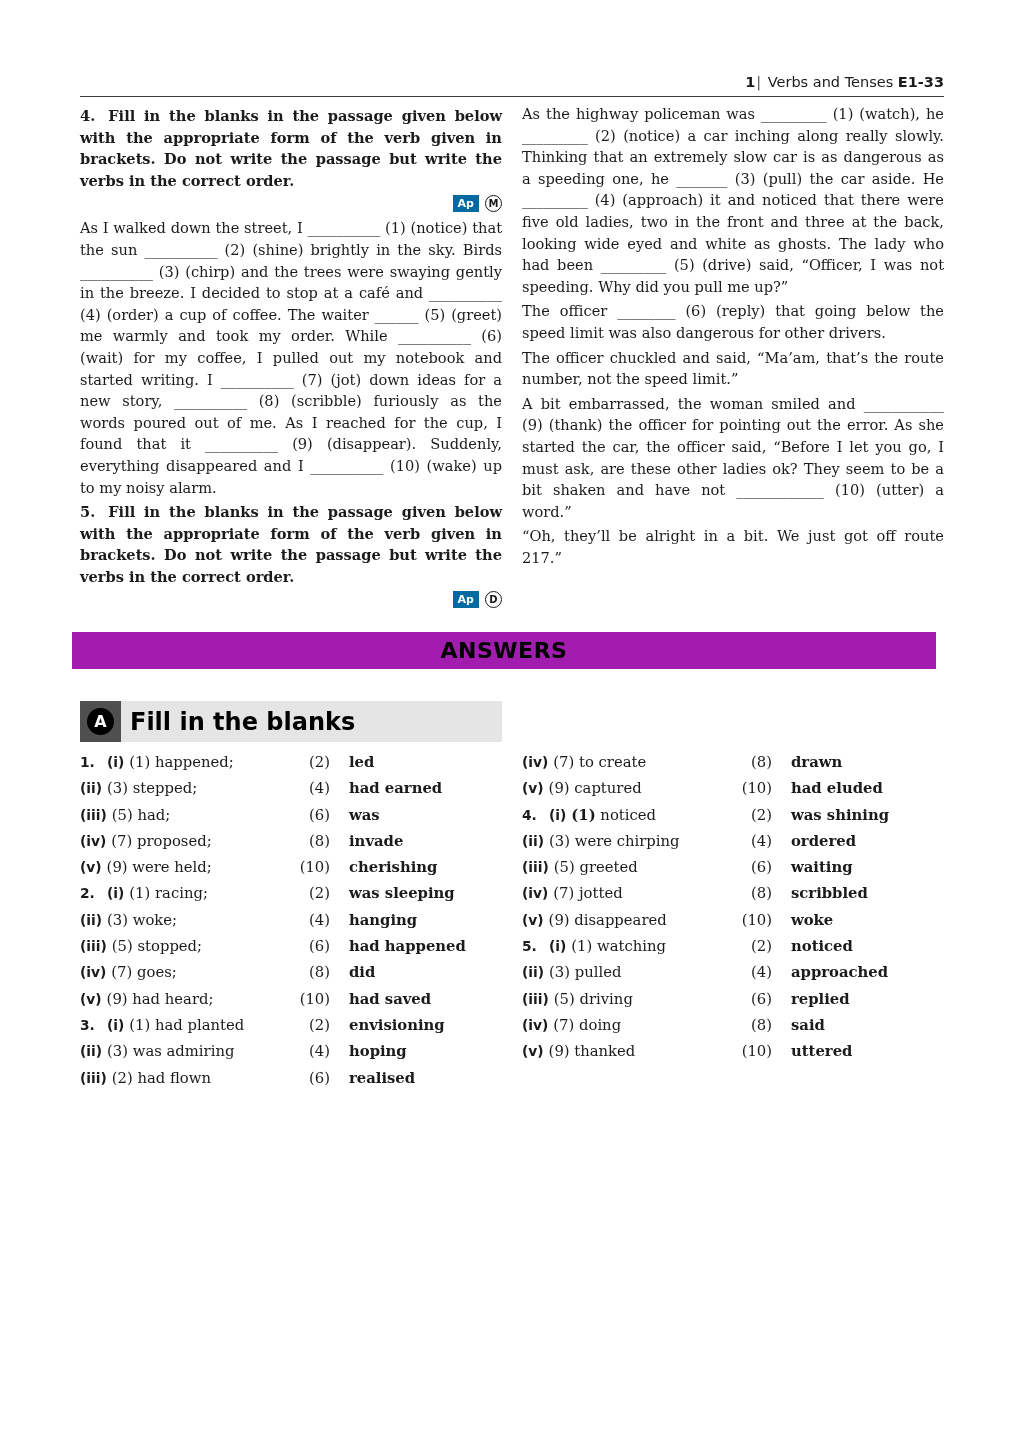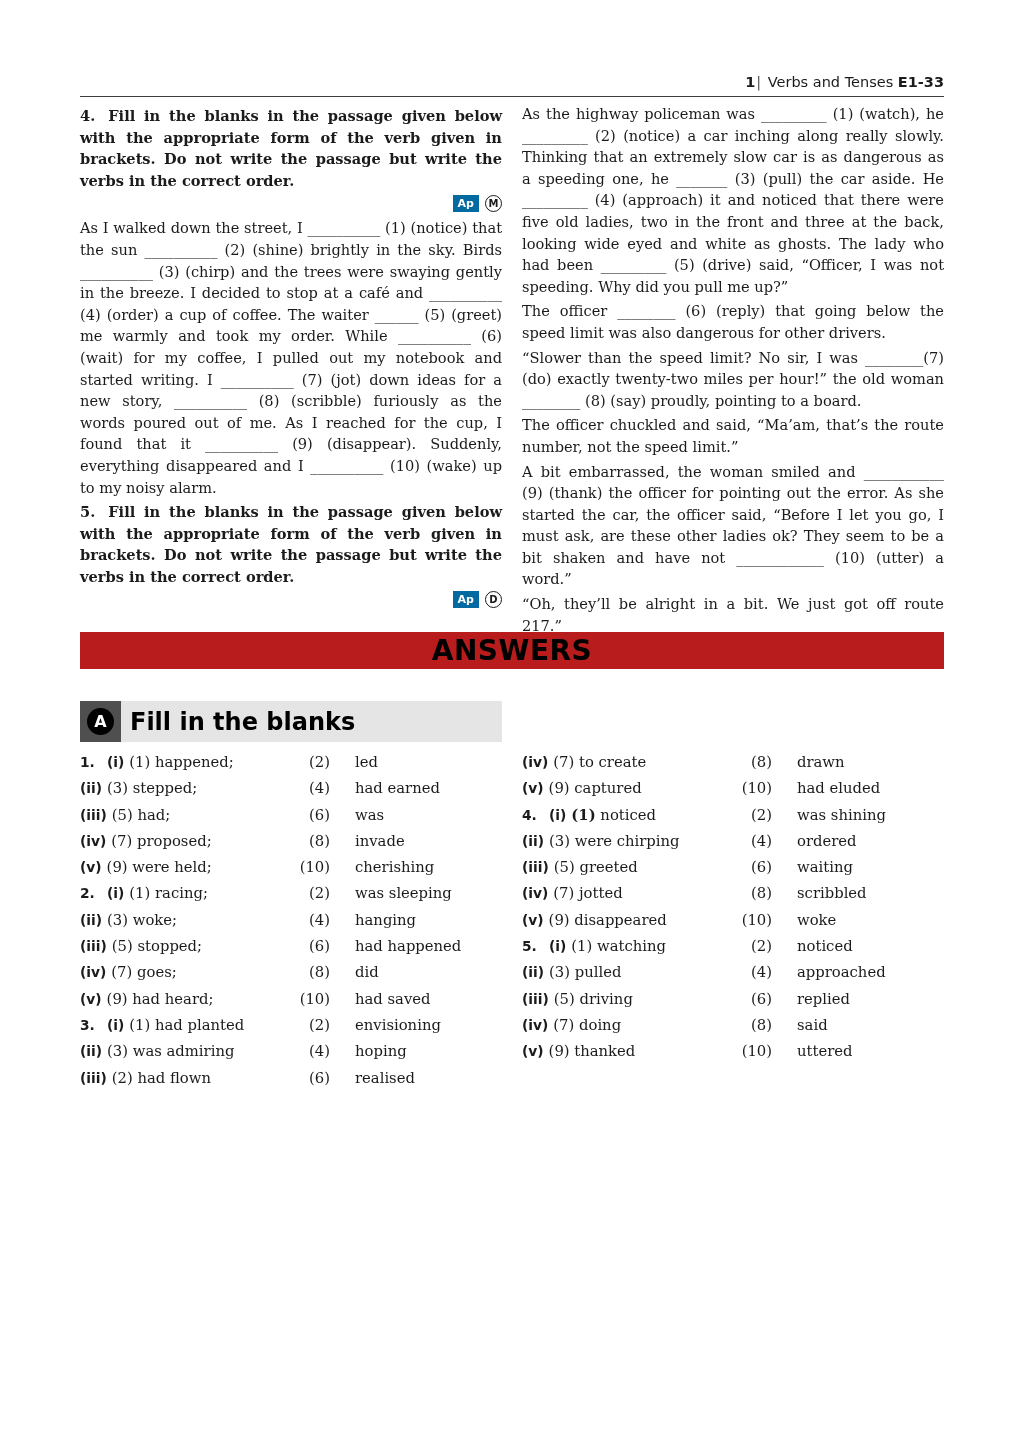--- a/index.html
+++ b/index.html
@@ -42,23 +42,23 @@
     padding:1px 5px; border-radius:0;
   }
   .circle-badge {
     width:15px; height:15px; border:1.6px solid #1b1b1b; border-radius:50%;
     font-family:"DejaVu Sans", sans-serif; font-weight:bold; font-size:10px;
     display:flex; align-items:center; justify-content:center; color:#1b1b1b;
     background:#fff;
   }
   
   .answers-banner {
-    position:absolute; top:632px; left:80px; width:864px; height:37px;
-    background:#b91c1c; display:flex; align-items:center; justify-content:center;
-    font-family:"DejaVu Sans", sans-serif; font-weight:bold; font-size:28px;
+    position:absolute; top:632px; left:72px; width:864px; height:37px;
+    background:#a21caf; display:flex; align-items:center; justify-content:center;
+    font-family:"DejaVu Sans", sans-serif; font-weight:bold; font-size:22px;
     letter-spacing:0.5px; color:#000;
   }
   
   .section-header {
     position:absolute; top:701px; left:80px; width:422px; height:41px;
     background:#e5e5e5; display:flex; align-items:center;
   }
   .a-square {
     width:41px; height:41px; background:#4f4f4f; flex-shrink:0;
     display:flex; align-items:center; justify-content:center;
@@ -85,21 +85,21 @@
     font-size:13.8px; width:27px; flex-shrink:0;
   }
   .roman {
     font-family:"DejaVu Sans", sans-serif; font-weight:bold;
     font-size:13.8px; margin-right:5px; flex-shrink:0;
   }
   .v1 { white-space:nowrap; }
   .v1 .b { font-weight:bold; }
   .r-right { width:214px; flex-shrink:0; display:flex; align-items:baseline; }
   .num2 { width:42px; text-align:right; flex-shrink:0; }
-  .v2 { margin-left:25px; white-space:nowrap; }
+  .v2 { margin-left:19px; white-space:nowrap;font-weight:bold; }
 </style>
 </head>
 <body>
 
 <div class="page-header">
   <span class="hb">1</span><span class="hdiv">|</span><span> Verbs and Tenses </span><span class="hb">E1-33</span>
 </div>
 <div class="head-rule"></div>
 
 <div class="columns">
@@ -112,21 +112,20 @@
     <p>As I walked down the street, I __________ (1) (notice) that the sun __________ (2) (shine) brightly in the sky. Birds __________ (3) (chirp) and the trees were swaying gently in the breeze. I decided to stop at a café and __________ (4) (order) a cup of coffee. The waiter ______ (5) (greet) me warmly and took my order. While __________ (6) (wait) for my coffee, I pulled out my notebook and started writing. I __________ (7) (jot) down ideas for a new story, __________ (8) (scribble) furiously as the words poured out of me. As I reached for the cup, I found that it __________ (9) (disappear). Suddenly, everything disappeared and I __________ (10) (wake) up to my noisy alarm.</p>
     <p class="qitem"><span class="qn">5.</span><span>Fill in the blanks in the passage given below with the appropriate form of the verb given in brackets. Do not write the passage but write the verbs in the correct order.</span></p>
     <div class="badge-row">
       <span class="ap-badge">Ap</span>
       <span class="circle-badge">D</span>
     </div>
   </div>
   <div class="col">
     <p>As the highway policeman was _________ (1) (watch), he _________ (2) (notice) a car inching along really slowly. Thinking that an extremely slow car is as dangerous as a speeding one, he _______ (3) (pull) the car aside. He _________ (4) (approach) it and noticed that there were five old ladies, two in the front and three at the back, looking wide eyed and white as ghosts. The lady who had been _________ (5) (drive) said, “Officer, I was not speeding. Why did you pull me up?”</p>
     <p>The officer ________ (6) (reply) that going below the speed limit was also dangerous for other drivers.</p>
-    <p>“Slower than the speed limit? No sir, I was ________(7) (do) exactly twenty-two miles per hour!” the old woman ________ (8) (say) proudly, pointing to a board.</p>
     <p>The officer chuckled and said, “Ma’am, that’s the route number, not the speed limit.”</p>
     <p>A bit embarrassed, the woman smiled and ___________ (9) (thank) the officer for pointing out the error. As she started the car, the officer said, “Before I let you go, I must ask, are these other ladies ok? They seem to be a bit shaken and have not ____________ (10) (utter) a word.”</p>
     <p>“Oh, they’ll be alright in a bit. We just got off route 217.”</p>
   </div>
 </div>
 
 <div class="answers-banner">ANSWERS</div>
 
 <div class="section-header">
   <span class="a-square">

